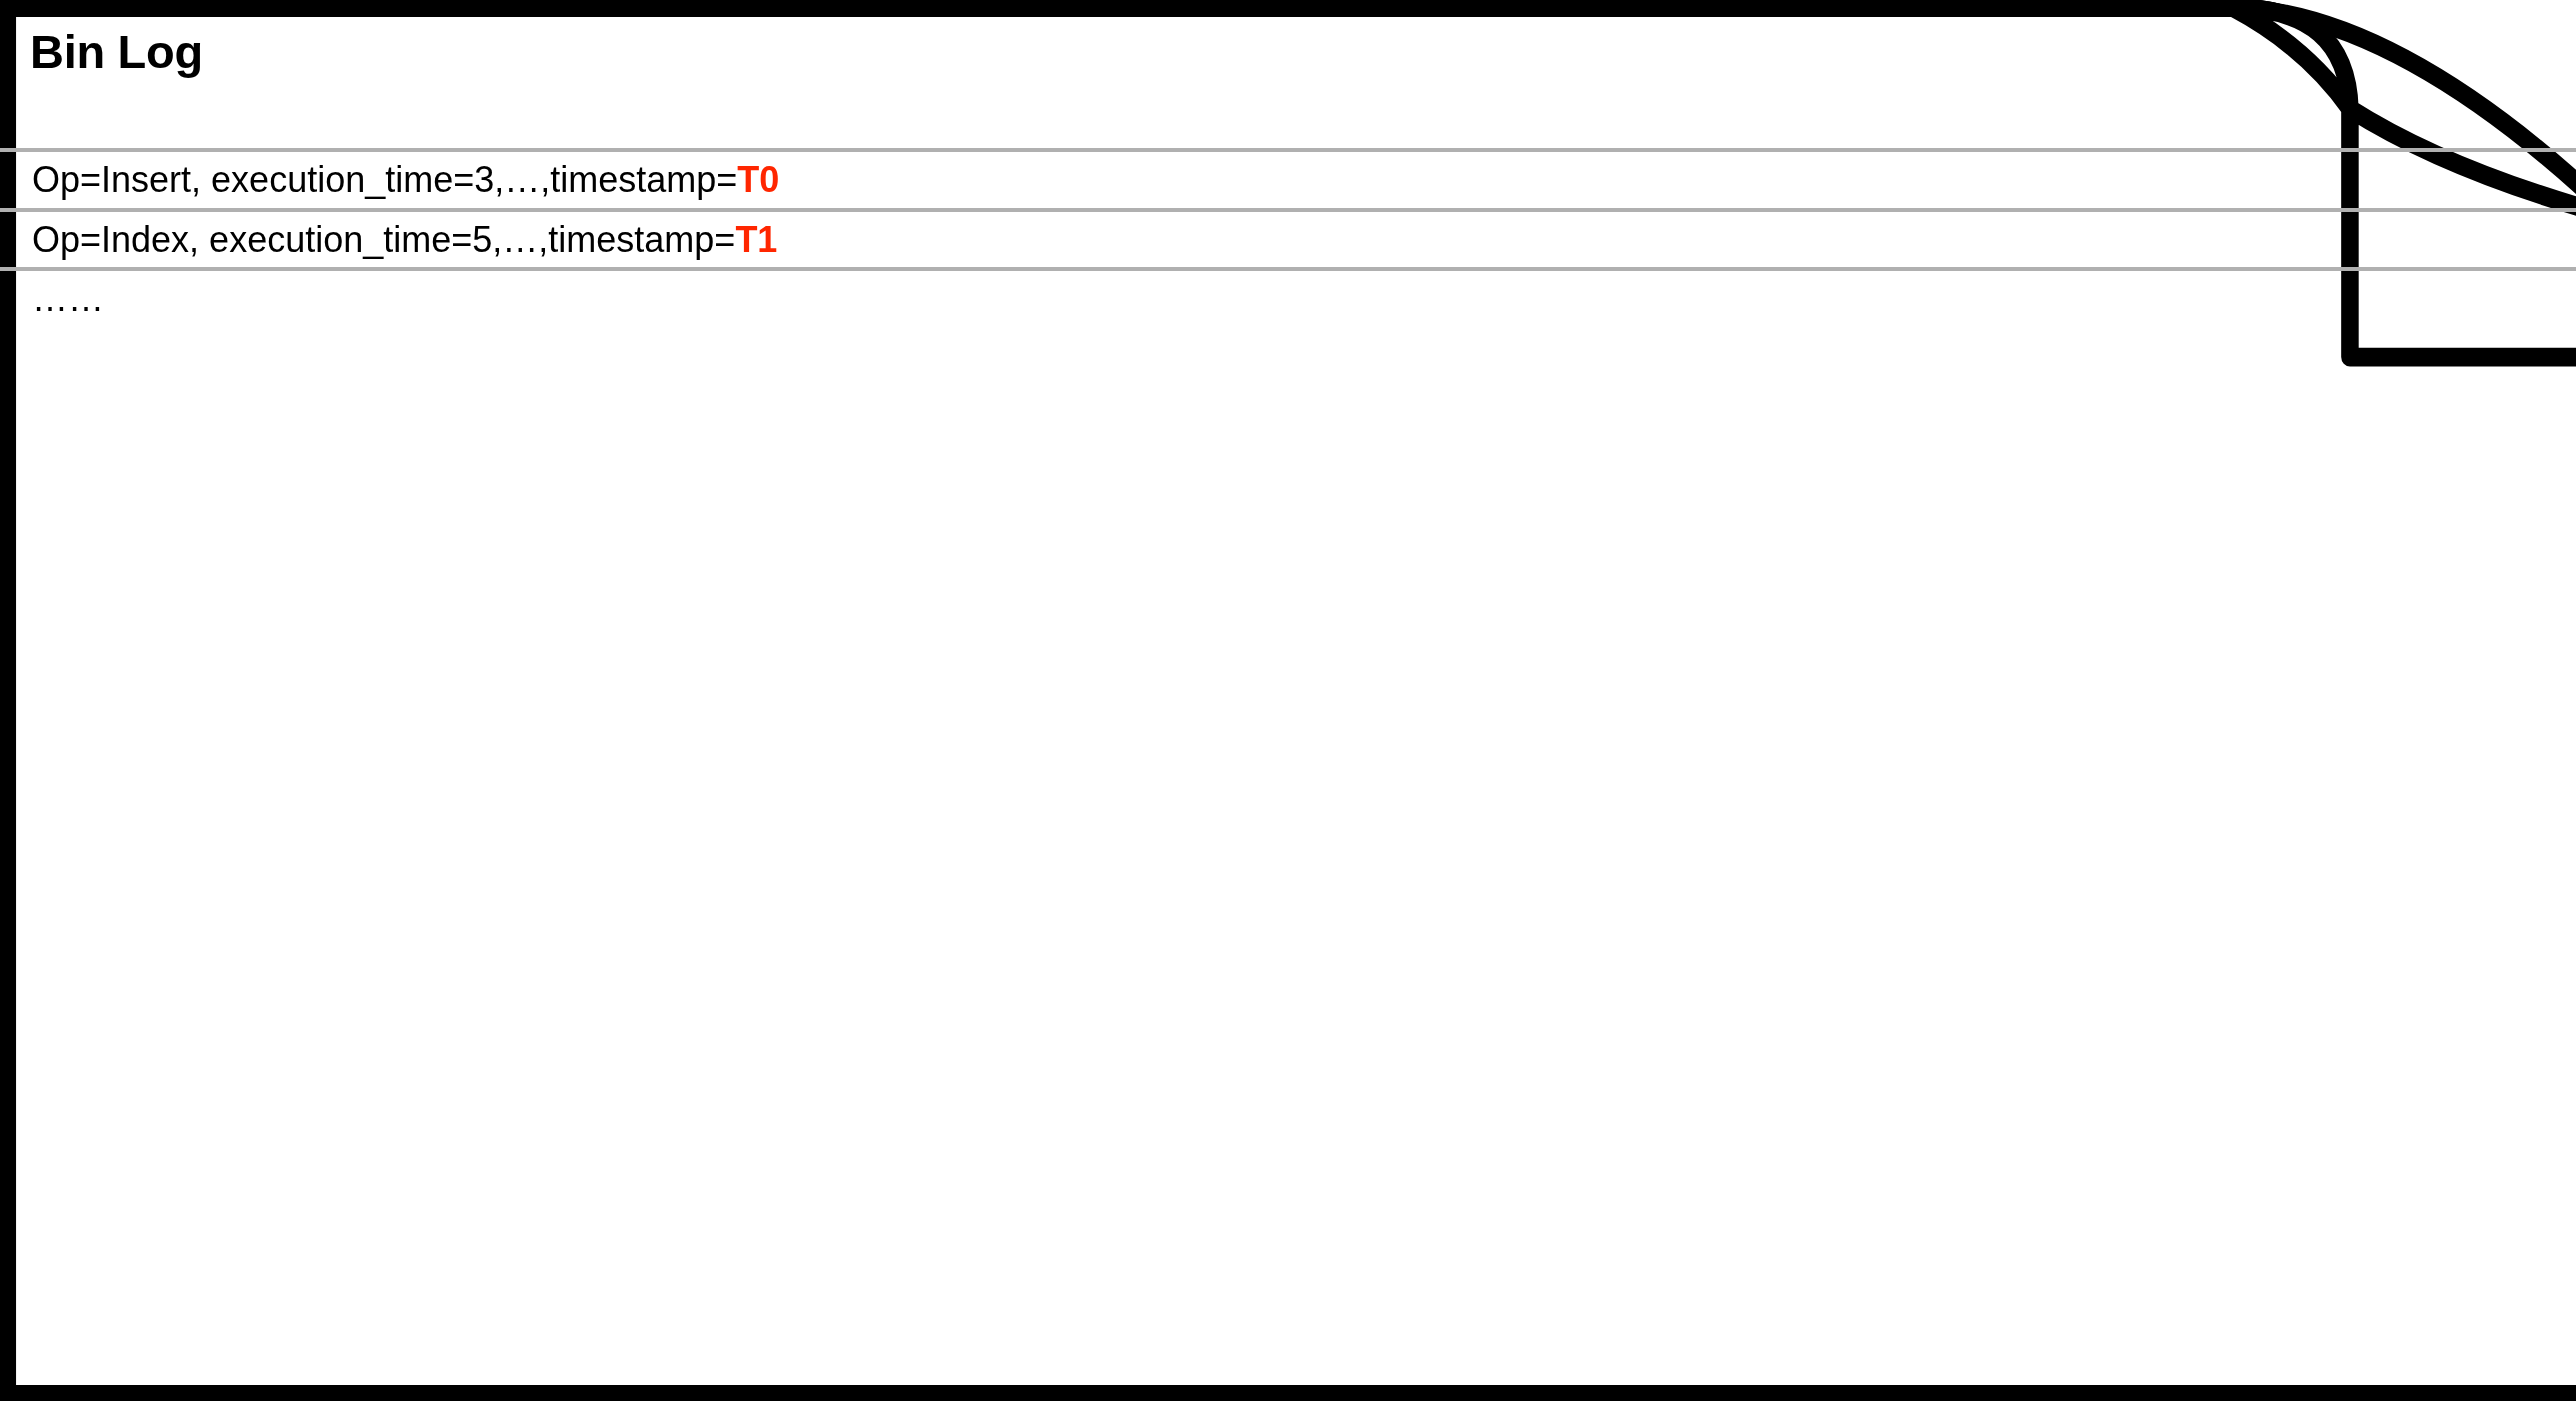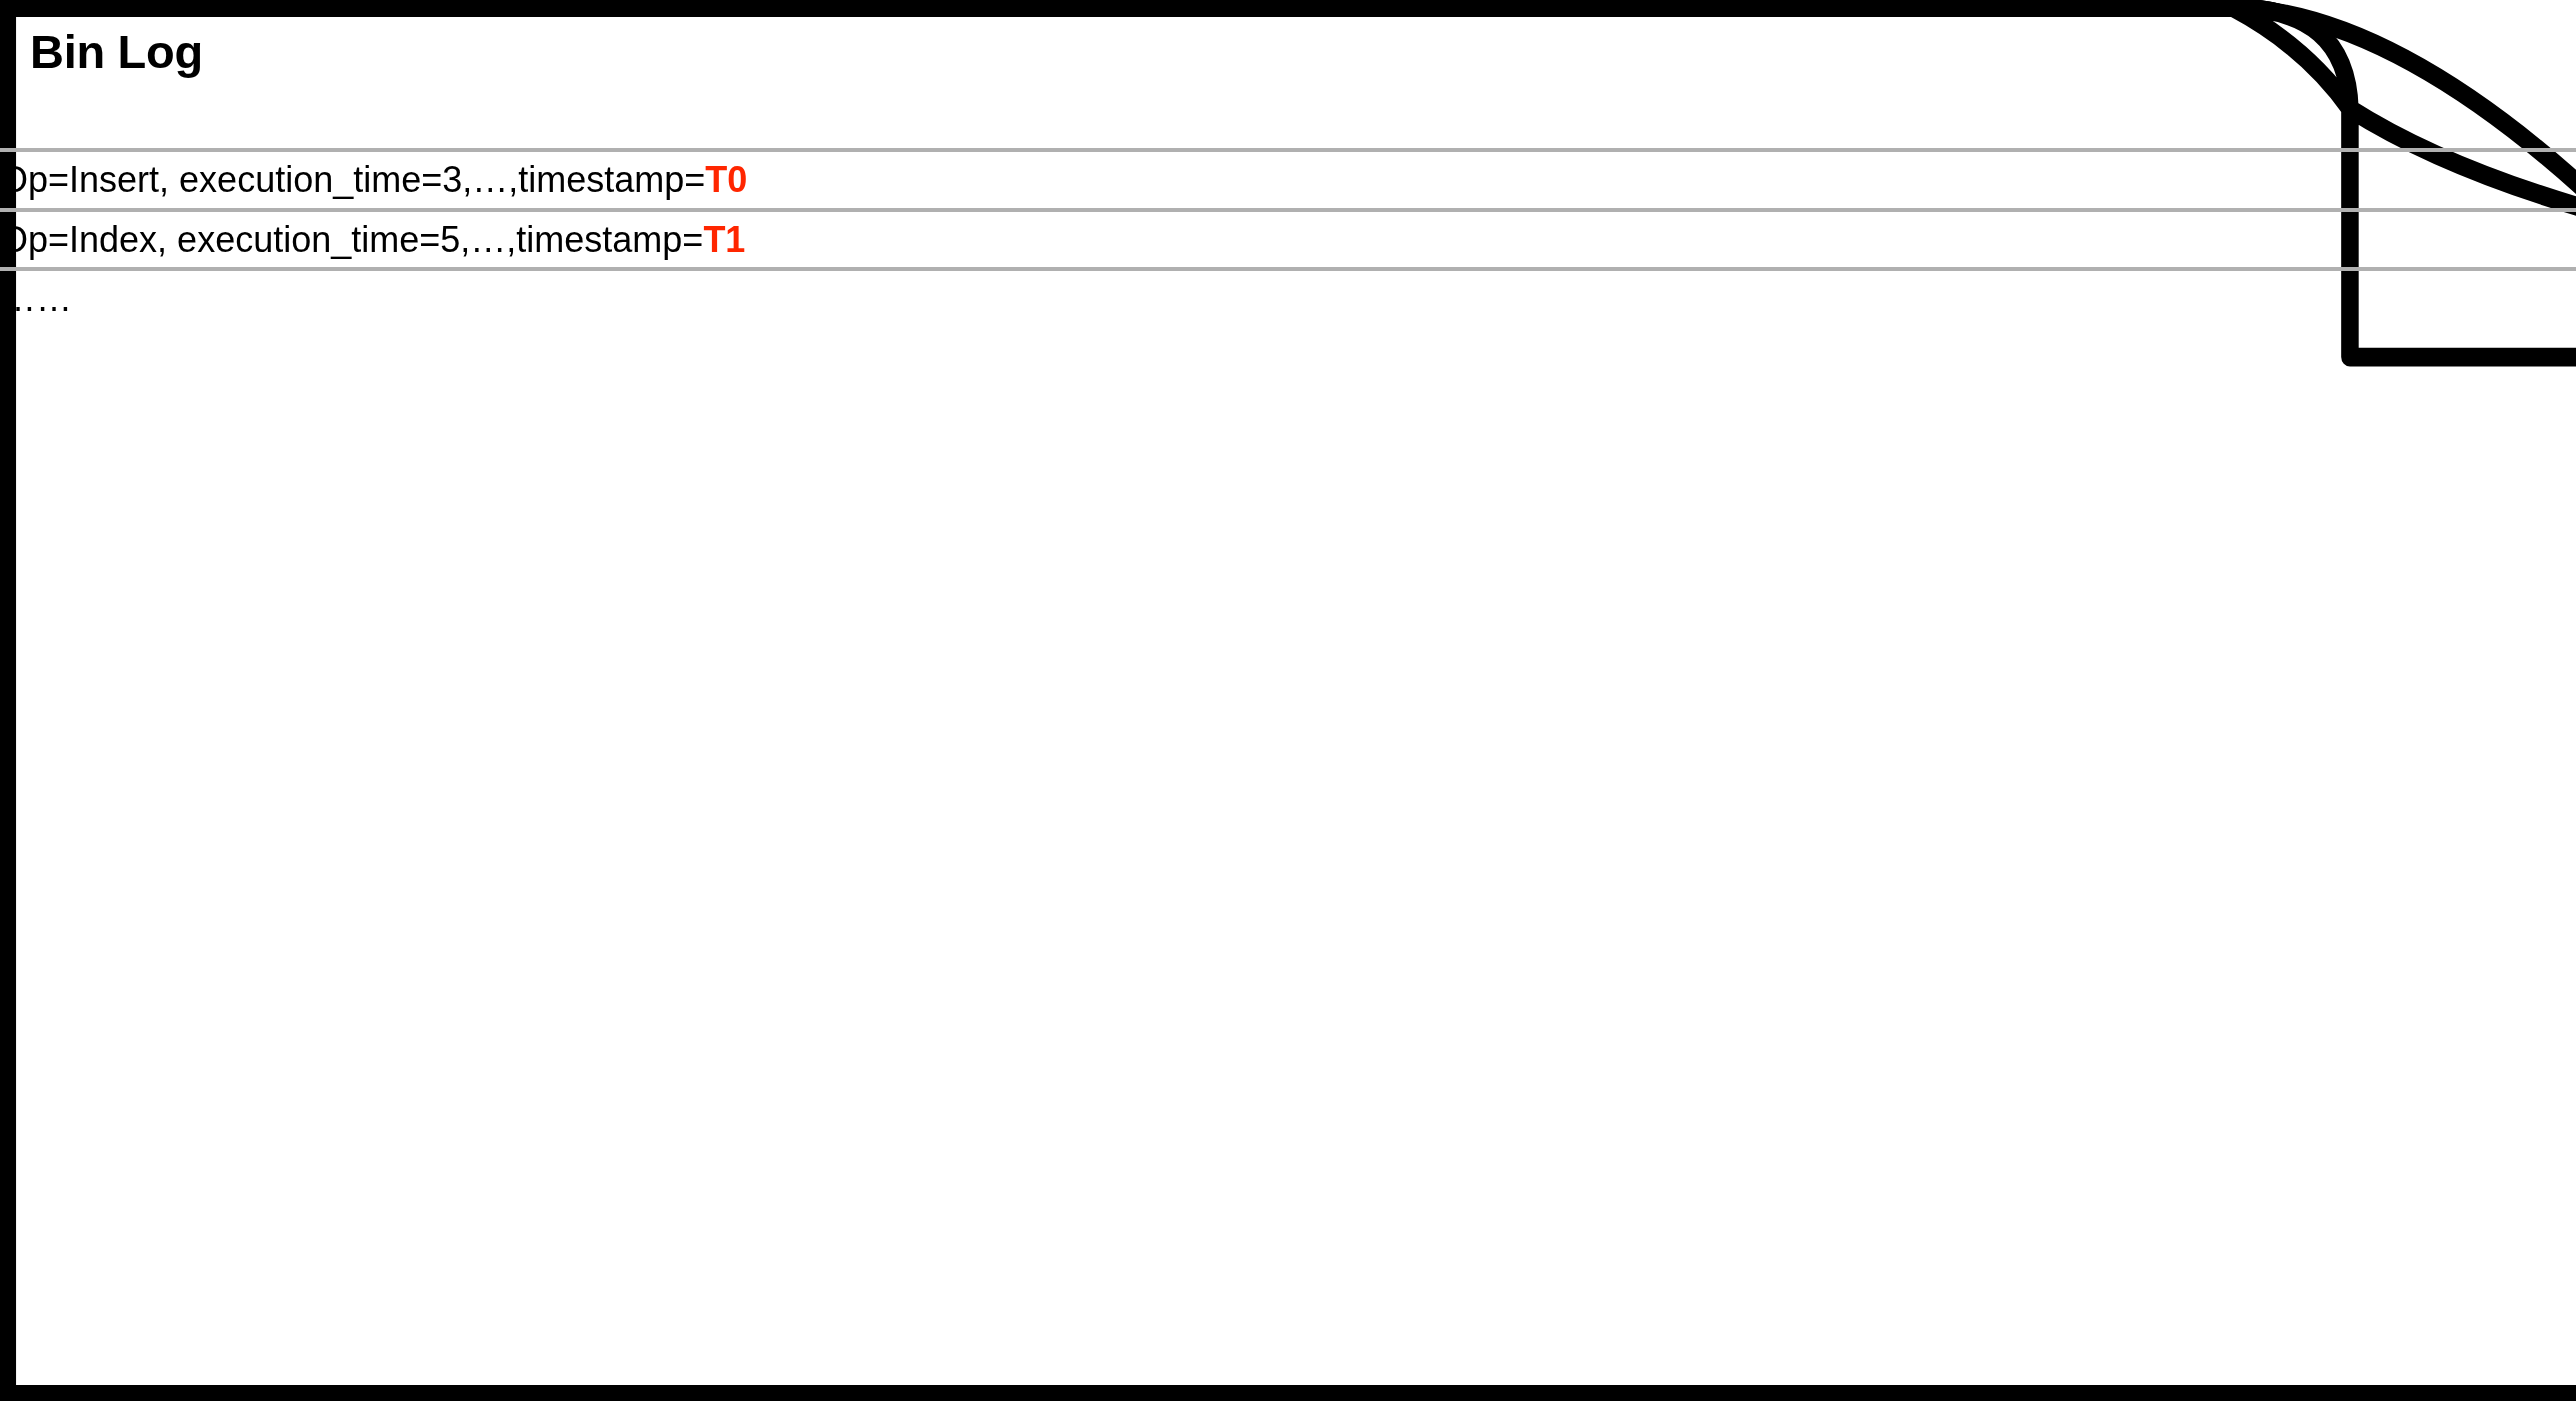--- a/index.html
+++ b/index.html
@@ -143,20 +143,21 @@
   .bin-row {
     position: absolute;
     left: 0;
     width: 100%;
     box-sizing: border-box;
     border-top: 4.6px solid #b0b0b0;
     display: flex;
     align-items: center;
   }
   .bin-row .txt {
+    padding-left: 32px;
     font-size: 36px;
     color: #000000;
     white-space: nowrap;
   }
 </style>
 </head>
 <body>
 
 <div id="stage">
 

